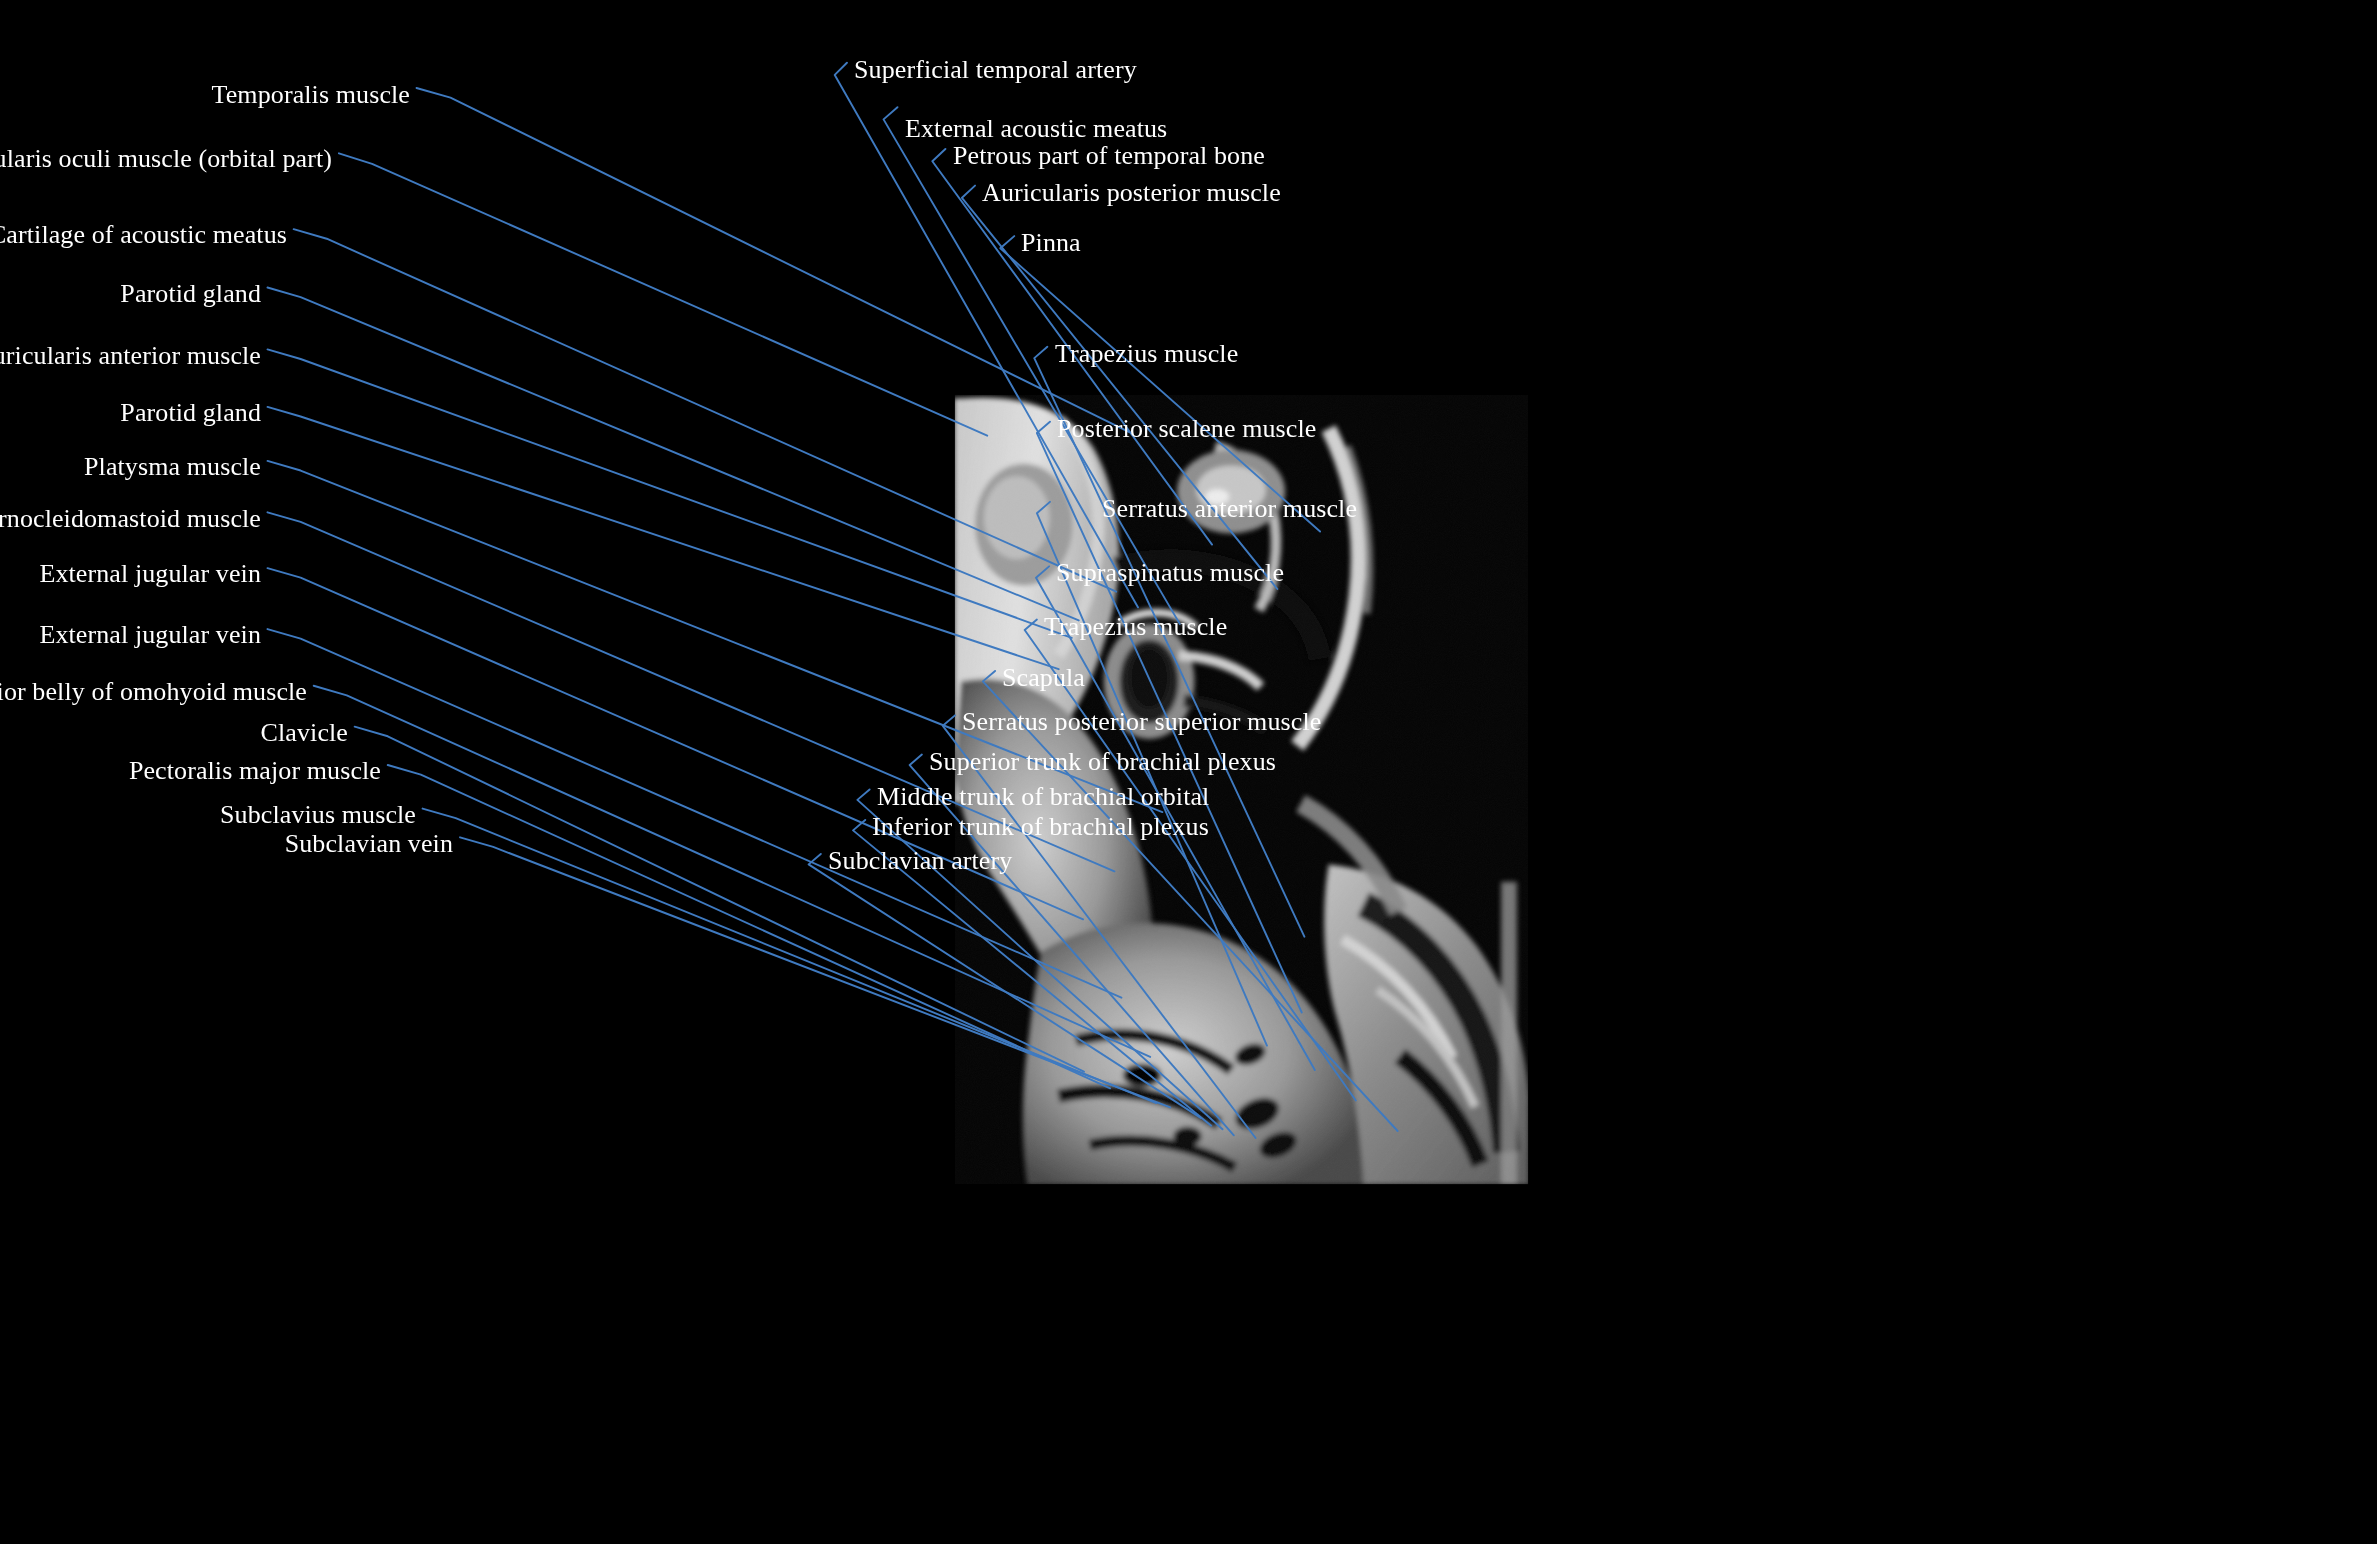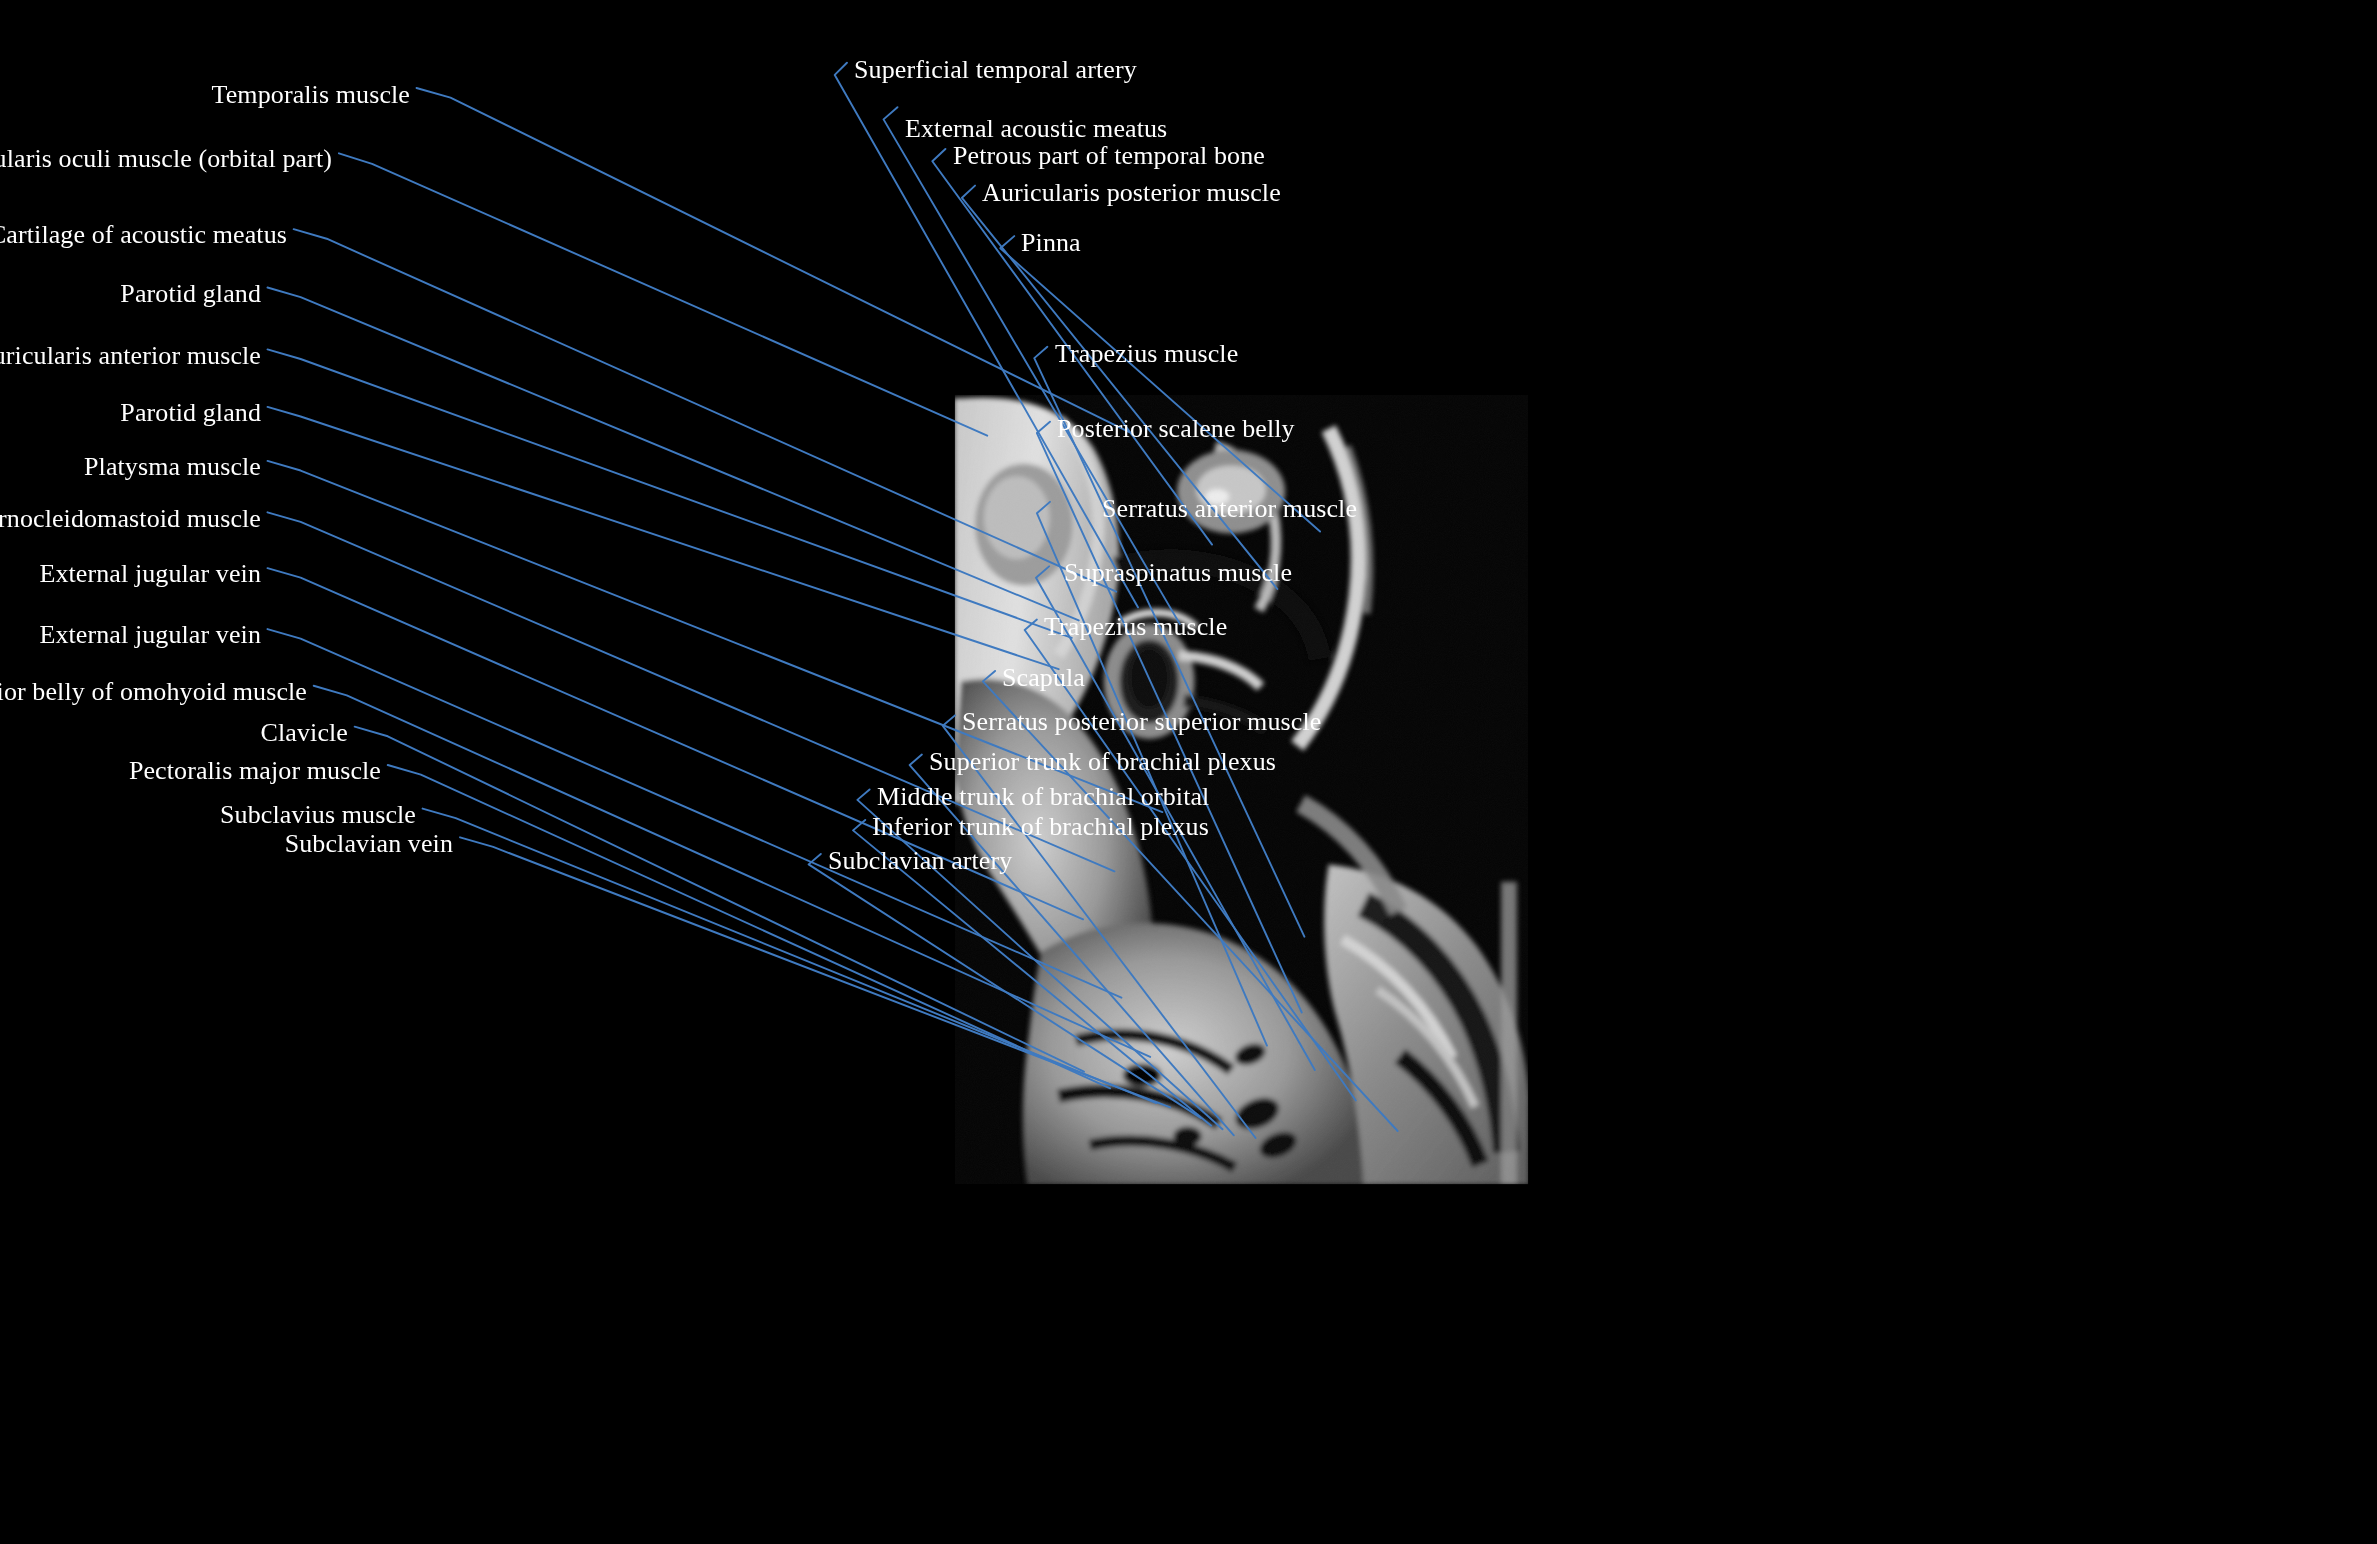--- a/index.html
+++ b/index.html
@@ -202,23 +202,23 @@
       <div class="label right-aligned" style="left: 416px; top: 815px; text-align: center;">Subclavius muscle</div>
       <div class="label right-aligned" style="left: 453px; top: 844px;">Subclavian vein</div>
     </div>
   <div id="labels-right">
       <div class="label left-aligned" style="left: 854px; top: 70px;">Superficial temporal artery</div>
       <div class="label left-aligned" style="left: 905px; top: 114px; margin-top: 15px;">External acoustic meatus</div>
       <div class="label left-aligned" style="left: 953px; top: 156px;">Petrous part of temporal bone</div>
       <div class="label left-aligned" style="left: 982px; top: 193px;">Auricularis posterior muscle</div>
       <div class="label left-aligned" style="left: 1021px; top: 243px;">Pinna</div>
       <div class="label left-aligned" style="left: 1055px; top: 354px;">Trapezius muscle</div>
-      <div class="label left-aligned" style="left: 1057px; top: 429px;">Posterior scalene belly</div>
+      <div class="label left-aligned" style="left: 1057px; top: 429px;">Posterior scalene muscle</div>
       <div class="label left-aligned" style="left: 1102px; top: 509px;">Serratus anterior muscle</div>
-      <div class="label left-aligned" style="left: 1056px; top: 573px; margin-left: 8px;">Supraspinatus muscle</div>
+      <div class="label left-aligned" style="left: 1056px; top: 573px;">Supraspinatus muscle</div>
       <div class="label left-aligned" style="left: 1044px; top: 627px;">Trapezius muscle</div>
       <div class="label left-aligned" style="left: 1002px; top: 678px;">Scapula</div>
       <div class="label left-aligned" style="left: 962px; top: 722px;">Serratus posterior superior muscle</div>
       <div class="label left-aligned" style="left: 929px; top: 762px;">Superior trunk of brachial plexus</div>
       <div class="label left-aligned" style="left: 877px; top: 797px;">Middle trunk of brachial orbital</div>
       <div class="label left-aligned" style="left: 872px; top: 827px;">Inferior trunk of brachial plexus</div>
       <div class="label left-aligned" style="left: 828px; top: 861px;">Subclavian artery</div>
     </div>
 
 </div>

